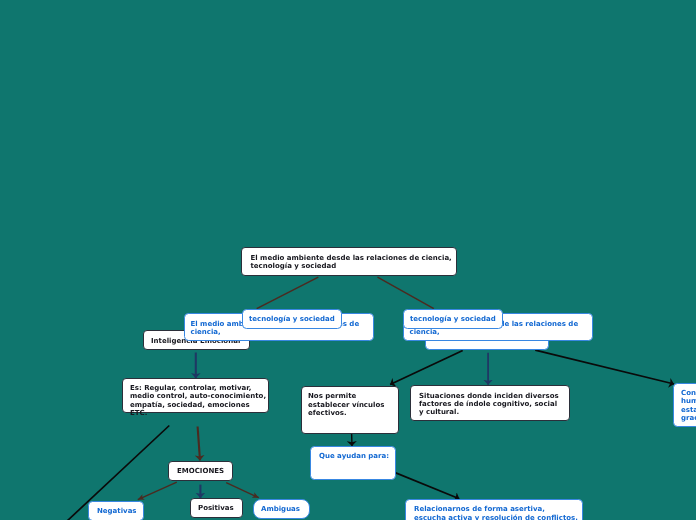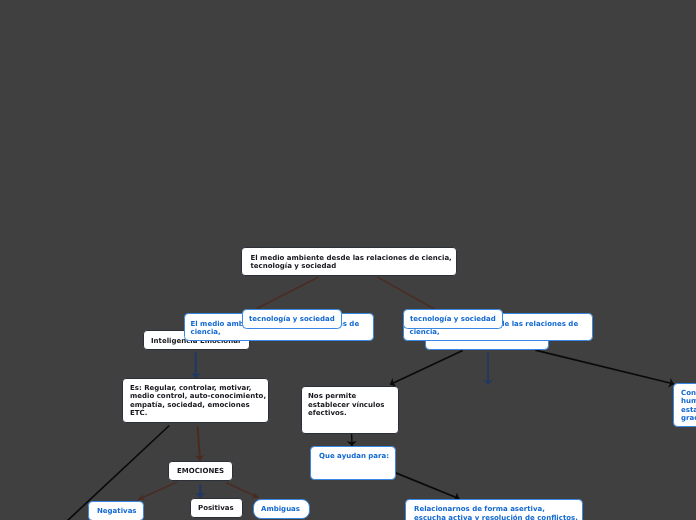--- a/index.html
+++ b/index.html
@@ -1,18 +1,18 @@
 <!DOCTYPE html>
 <html><head>
 <meta charset="utf-8">
 <style>
   html,body{margin:0;padding:0;}
   body{width:696px;height:520px;background:#f0f4fe;overflow:hidden;
        font-family:"DejaVu Sans",sans-serif;}
-  #canvas{position:relative;width:696px;height:520px;background:#404040;
+  #canvas{position:relative;width:696px;height:520px;background:#0f766e;
           overflow:hidden;}
   svg.links{position:absolute;left:0;top:0;width:696px;height:520px;overflow:visible;z-index:1;}
   .node{position:absolute;box-sizing:border-box;background:#ffffff;z-index:8;
         will-change:transform;white-space:nowrap;
         font-weight:bold;font-size:7px;line-height:8.45px;}
   .dark{border:1.5px solid #2b2f3a;border-radius:4px;color:#16161d;}
   .blue{border:1.5px solid #3887e2;border-radius:4.5px;color:#1268d2;}
 </style>
 </head>
 <body>
@@ -74,33 +74,38 @@
 
   <div class="node blue" style="z-index:5;left:403px;top:313px;width:190px;height:28px;padding:5.5px 0 0 5.5px;line-height:8.6px;">
     <div>El medio ambiente desde las relaciones de</div>
     <div>ciencia,</div>
   </div>
 
   <div class="node blue" style="z-index:7;left:403px;top:309px;width:100px;height:20px;padding:4.5px 0 0 6px;">
     <div>tecnología y sociedad</div>
   </div>
 
-  <div class="node dark" style="left:122px;top:378px;width:147px;height:45px;padding:5px 0 16px 7px;line-height:8.3px;">
+  <div class="node dark" style="left:122px;top:378px;width:147px;height:35px;padding:5px 0 16px 7px;line-height:8.3px;">
     <div>Es: Regular, controlar, motivar,</div>
     <div>medio control, auto-conocimiento,</div>
     <div>empatía, sociedad, emociones</div>
     <div>ETC.</div>
   </div>
 
   <div class="node dark" style="left:301px;top:386px;width:98px;height:48px;padding:5px 0 0 6px;line-height:8.6px;">
     <div>Nos permite</div>
     <div>establecer vínculos</div>
     <div>efectivos.</div>
   </div>
 
+  <div class="node dark" style="left:410px;top:385px;width:160px;height:36px;padding:5.5px 0 0 8px;line-height:8.3px;">
+    <div>Situaciones donde inciden diversos</div>
+    <div>factores de índole cognitivo, social</div>
+    <div>y cultural.</div>
+  </div>
 
   <div class="node blue" style="left:673px;top:383px;width:70px;height:44px;padding:4.5px 0 0 7px;line-height:8.6px;">
     <div>Convivencia</div>
     <div>humana</div>
     <div>estableciendo</div>
     <div>gracias</div>
   </div>
 
   <div class="node blue" style="left:310px;top:446px;width:86px;height:34px;padding:4.5px 0 0 8px;">
     <div>Que ayudan para:</div>

